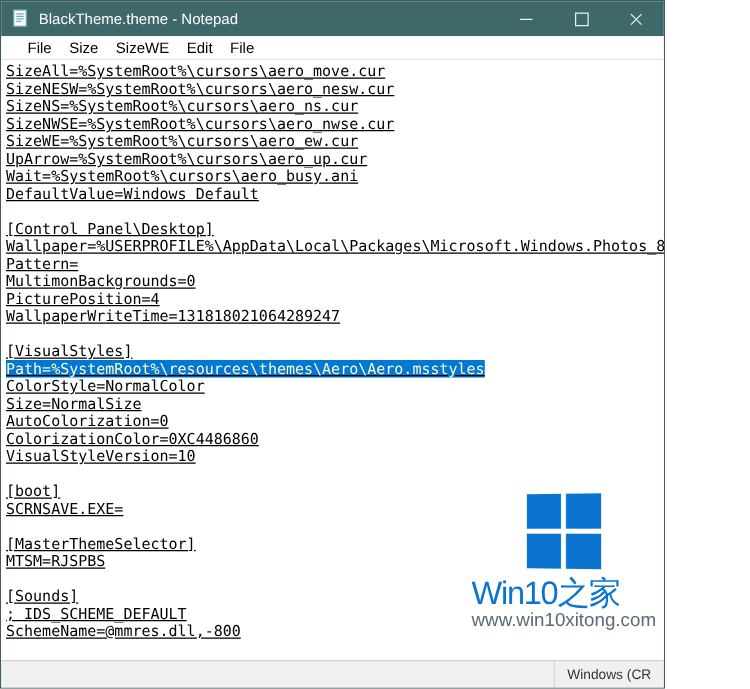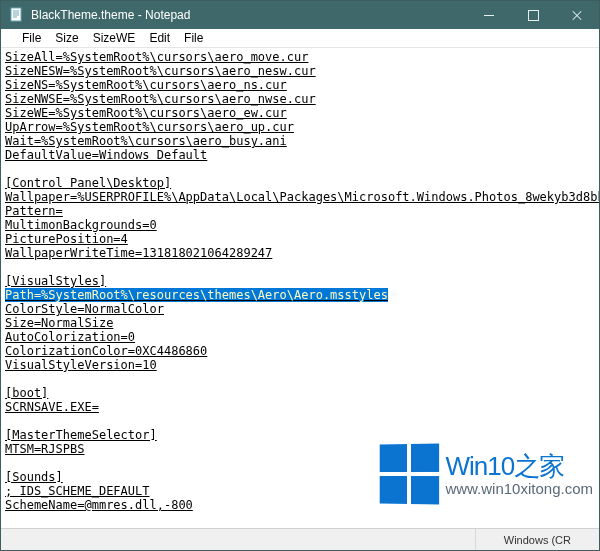--- a/index.html
+++ b/index.html
@@ -1,39 +1,39 @@
 <!DOCTYPE html>
 <html><head>
   <meta charset="utf-8">
   <style>
     * { margin: 0; padding: 0; box-sizing: border-box; }
     html, body { width: 600px; height: 551px; overflow: hidden; font-family: "Segoe UI", Tahoma, sans-serif; background: #fff; }
-    .window { width: 600px; height: 551px; border: 1px solid #3e5d5e; display: flex; flex-direction: column; background: #fff; position: relative; }
+    .window { width: 532px; height: 551px; border: 1px solid #3e5d5e; display: flex; flex-direction: column; background: #fff; position: relative; }
     .titlebar { height: 28px; background: #3e6869; color: #fff; display: flex; align-items: center; font-size: 12px; user-select: none; }
     .titlebar .app-icon { width: 16px; height: 16px; margin: 0 6px 0 8px; display: flex; align-items: center; justify-content: center; }
     .titlebar .title { flex: 1; white-space: nowrap; overflow: hidden; }
     .titlebar .controls { display: flex; height: 100%; }
     .titlebar .ctrl { width: 44px; height: 100%; display: flex; align-items: center; justify-content: center; color: #e8f0f0; }
     .titlebar .ctrl.min::before { content: ""; display: block; width: 10px; height: 1px; background: currentColor; }
     .titlebar .ctrl.max::before { content: ""; display: block; width: 9px; height: 9px; border: 1px solid currentColor; }
     .titlebar .ctrl.close { position: relative; }
     .titlebar .ctrl.close::before, .titlebar .ctrl.close::after { content: ""; position: absolute; width: 12px; height: 1px; background: currentColor; }
     .titlebar .ctrl.close::before { transform: rotate(45deg); }
     .titlebar .ctrl.close::after { transform: rotate(-45deg); }
     .menubar { height: 19px; background: #fff; border-bottom: 1px solid #e5e5e5; display: flex; align-items: center; font-size: 12px; padding: 0 14px; }
     .menubar .menu-item { padding: 1px 7px; cursor: default; }
     .editor { flex: 1; overflow: auto; background: #fff; position: relative; }
     .editor-content { font-family: Consolas, "Lucida Console", monospace; font-size: 12px; line-height: 14px; color: #000; padding: 2px 4px; white-space: pre; text-decoration: underline; }
     .line { height: 14px; }
     .sel { background: #0078d7; color: #fef9c3; }
     .statusbar { height: 22px; border-top: 1px solid #d0d0d0; background: #f0f0f0; display: flex; align-items: center; font-size: 11px; color: #333; }
     .statusbar .spacer { flex: 1; }
-    .statusbar .cell { padding: 0 28px; border-left: 1px solid #d8d8d8; height: 100%; display: flex; align-items: center; }
+    .statusbar .cell { padding: 0 10px; border-left: 1px solid #d8d8d8; height: 100%; display: flex; align-items: center; }
     
-    .watermark { position: absolute; right: 6px; bottom: 24px; pointer-events: none; display: flex; align-items: center; gap: 6px; }
+    .watermark { position: absolute; right: 6px; bottom: 24px; pointer-events: none; display: flex; align-items: center; gap: 6px; flex-direction: column; }
     .win-logo { width: 60px; height: 60px; display: grid; grid-template-columns: 1fr 1fr; grid-template-rows: 1fr 1fr; gap: 4px; transform: perspective(300px) rotateY(-8deg); }
     .win-logo div { background: #0b74d1; }
     .wm-text { display: flex; flex-direction: column; color: #0b74d1; font-family: "Microsoft YaHei", "Segoe UI", sans-serif; line-height: 1; }
     .wm-text .l1 { font-size: 26px; font-weight: 400; letter-spacing: -1px; }
     .wm-text .l2 { font-size: 15px; color: #5a6a78; margin-top: 2px; }
   </style>
 </head>
 <body>
 
 <div class="window">

